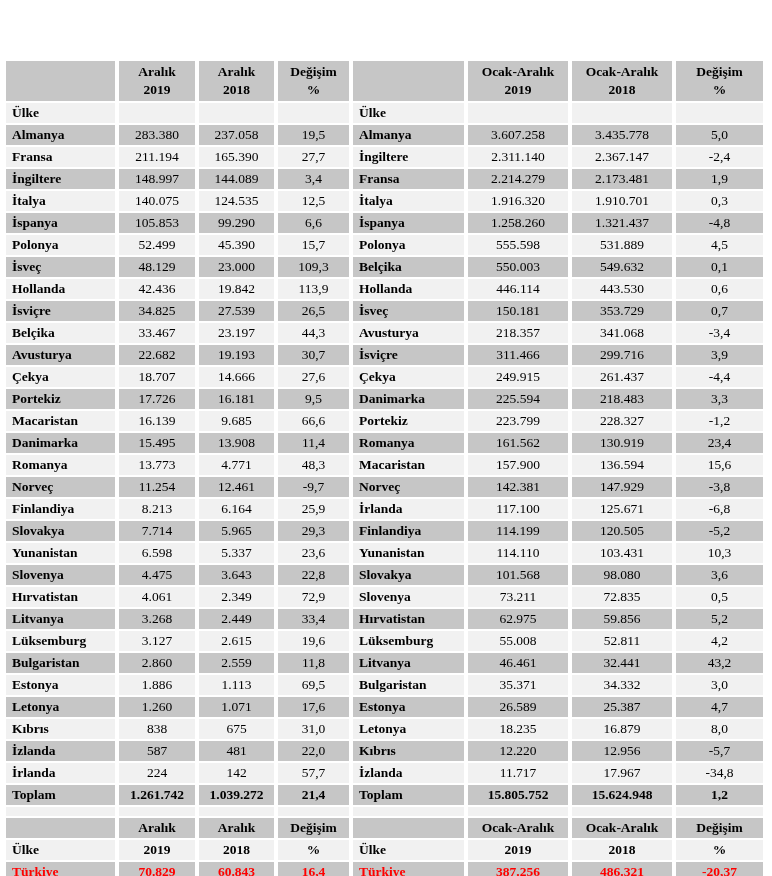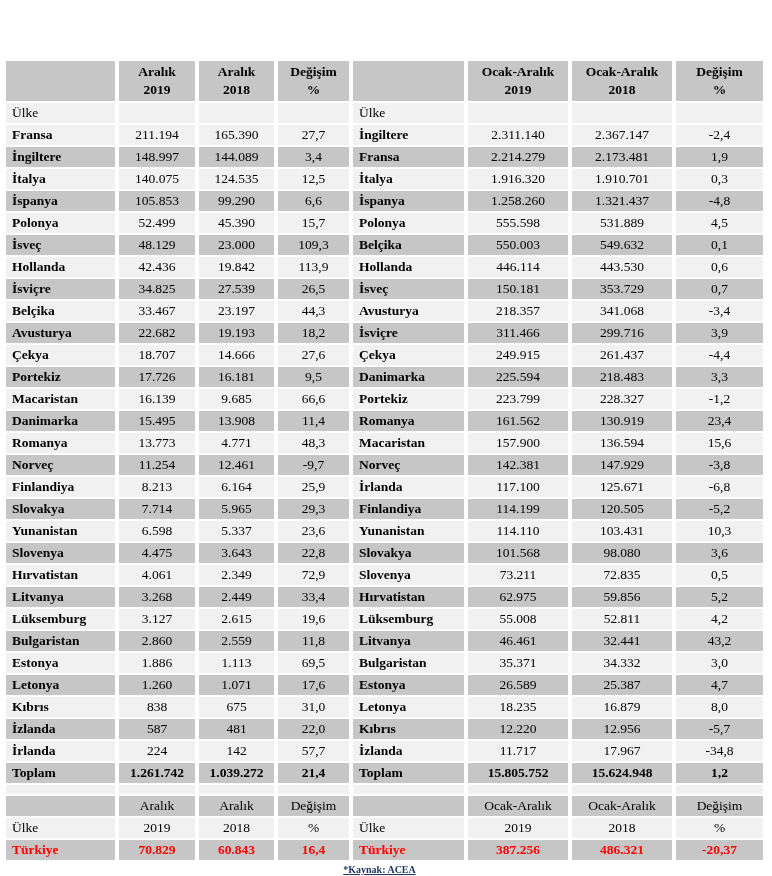--- a/index.html
+++ b/index.html
@@ -26,21 +26,21 @@
   }
   td.c{font-weight:bold;text-align:left;padding-left:6px;}
   td.n{text-align:center;}
   td.gray{background:#c6c6c6;}
   td.light{background:#f1f1f1;}
   thead td{
     font-weight:bold;text-align:center;
     line-height:1.3;height:40px;font-size:13.5px;
   }
   thead td div{pointer-events:none;}
-  tr.hdr td{font-weight:normal;}
+  tr.hdr td{font-weight:bold;}
   tr.total td{font-weight:bold;}
   tr.turkey td{font-weight:bold;color:#ff0000;}
   tr.spacer td{height:9px;}
   .footer{
     width:761px;
     text-align:center;
     font-weight:bold;
     color:#1f3864;
     font-size:10px;
     padding:2px 6px 0 0;
@@ -102,20 +102,30 @@
       <td class="light"></td>
       <td class="light c">Ülke</td>
       <td class="light"></td>
       <td class="light"></td>
       <td class="light"></td>
     </tr>
   </tbody>
 
   <tbody id="rows">
       <tr>
+        <td class="c gray">Almanya</td>
+        <td class="n gray">283.380</td>
+        <td class="n gray">237.058</td>
+        <td class="n gray">19,5</td>
+        <td class="c gray">Almanya</td>
+        <td class="n gray">3.607.258</td>
+        <td class="n gray">3.435.778</td>
+        <td class="n gray">5,0</td>
+      </tr>
+      <tr>
         <td class="c light">Fransa</td>
         <td class="n light">211.194</td>
         <td class="n light">165.390</td>
         <td class="n light">27,7</td>
         <td class="c light">İngiltere</td>
         <td class="n light">2.311.140</td>
         <td class="n light">2.367.147</td>
         <td class="n light">-2,4</td>
       </tr>
       <tr>
@@ -195,21 +205,21 @@
         <td class="n light">44,3</td>
         <td class="c light">Avusturya</td>
         <td class="n light">218.357</td>
         <td class="n light">341.068</td>
         <td class="n light">-3,4</td>
       </tr>
       <tr>
         <td class="c gray">Avusturya</td>
         <td class="n gray">22.682</td>
         <td class="n gray">19.193</td>
-        <td class="n gray">18,2</td>
+        <td class="n gray">30,7</td>
         <td class="c gray">İsviçre</td>
         <td class="n gray">311.466</td>
         <td class="n gray">299.716</td>
         <td class="n gray">3,9</td>
       </tr>
       <tr>
         <td class="c light">Çekya</td>
         <td class="n light">18.707</td>
         <td class="n light">14.666</td>
         <td class="n light">27,6</td>

